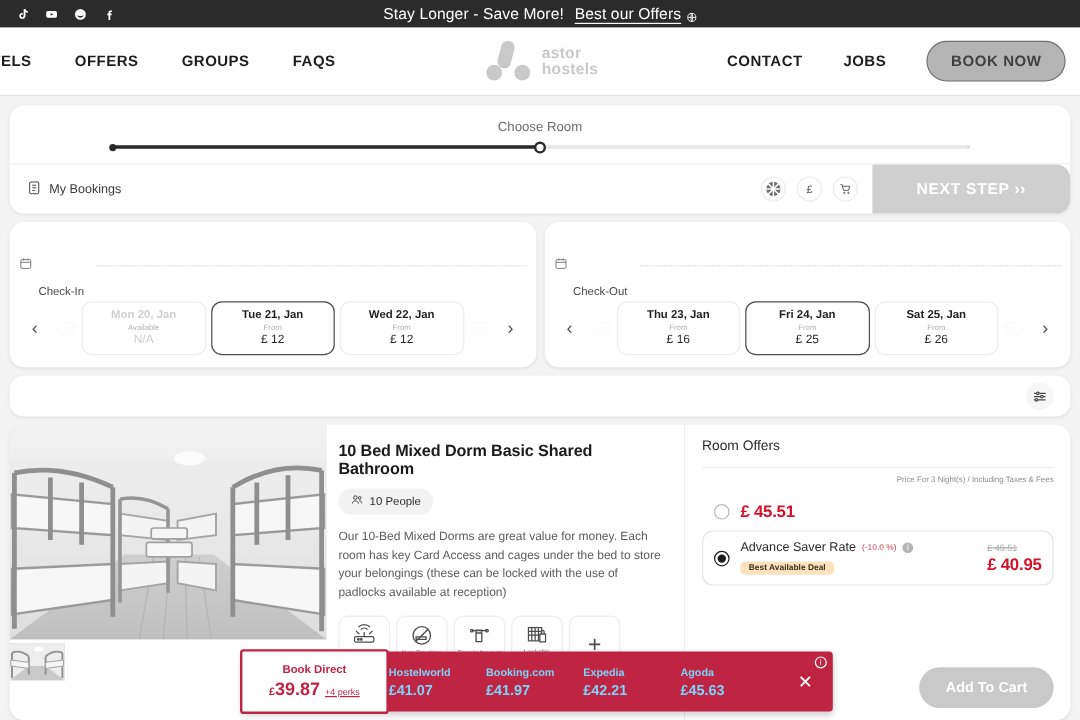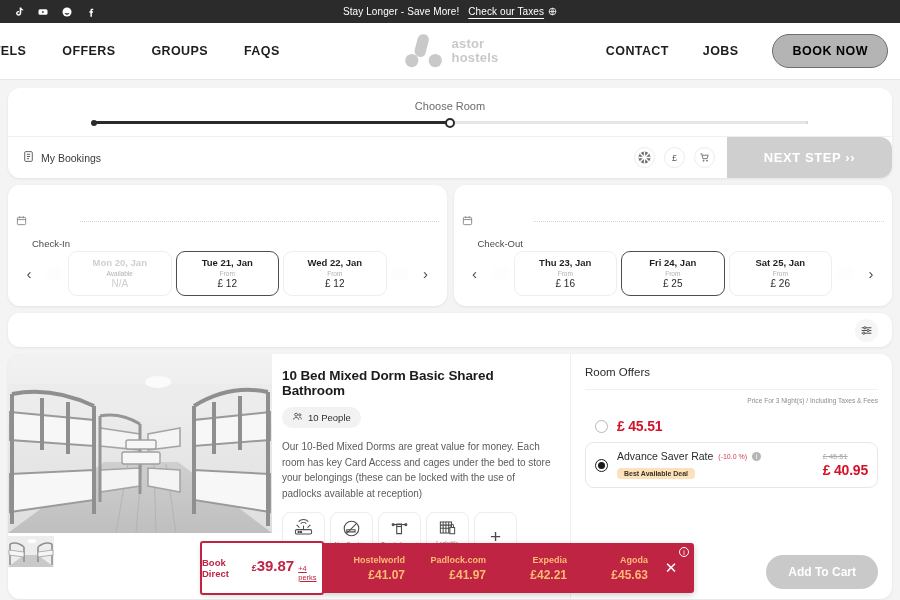--- a/index.html
+++ b/index.html
@@ -25,21 +25,21 @@
   }
   .social-icons { display: flex; align-items: center; gap: 11px; margin-left: 2px; }
   .social-icons .sicon {
     width: 13px; height: 13px;
     display: flex; align-items: center; justify-content: center;
     color: #fff; fill: #fff;
   }
   .topbar-center {
     position: absolute; left: 0; right: 0;
     display: flex; align-items: flex-end; justify-content: center; gap: 9px;
-    font-size: 10px; letter-spacing: .1px;
+    font-size: 13px; letter-spacing: .1px;
     pointer-events: none;
   }
   .topbar-center > * { pointer-events: auto; }
   .topbar-offer-link {
     text-decoration: underline; text-underline-offset: 2.5px;
     display: flex; align-items: center; gap: 4px;
     color: #fff;
   }
   .globe-sm { width: 9px; height: 9px; display:inline-block; }
 
@@ -71,21 +71,21 @@
     font-size: 13px; font-weight: 700; line-height: 1.04;
     color: #a8a8a8; letter-spacing: .2px;
   }
   .nav-right {
     margin-left: auto; display: flex; align-items: center; gap: 34px;
     padding-right: 12px;
     font-size: 12.5px; font-weight: 700; letter-spacing: .4px; color: #1d1d1d;
   }
   .book-now-btn {
     background: #b4b4b4;
-    color: #000000;
+    color: #404040;
     border: 1px solid #6f6f6f;
     border-radius: 22px;
     padding: 9px 19px;
     font-size: 12.5px; font-weight: 700; letter-spacing: .5px;
     white-space: nowrap;
     cursor: pointer;
   }
 
   
   .page { padding: 8px 8px 0 8px; }
@@ -295,31 +295,31 @@
     border-radius: 3px;
     display: flex; align-items: stretch;
     box-shadow: 0 2px 6px rgba(0,0,0,.2);
   }
   .compare-direct {
     background: #ffffff;
     border: 2px solid #bf2442;
     border-radius: 3px;
     margin: -2px 0 -2px -2px;
     width: 124px; flex: none;
-    display: flex; flex-direction: row; align-items: center; justify-content: center;
+    display: flex; flex-direction: column; align-items: center; justify-content: center;
     color: #bf2442;
   }
   .cd-label { font-size: 9.5px; font-weight: 700; }
   .cd-price-line { display: flex; align-items: baseline; gap: 4px; margin-top: 2px; }
   .cd-price { font-size: 15px; font-weight: 700; }
   .cd-price .cur { font-size: 9px; }
   .cd-perks { font-size: 7.5px; text-decoration: underline; }
   .compare-items { flex: 1; display: flex; align-items: center; }
   .compare-item {
-    flex: 1; text-align: right; color: #fdba74;
+    flex: 1; text-align: left; color: #7dd3fc;
   }
   .ci-name { font-size: 9px; font-weight: 700; }
   .ci-price { font-size: 12px; font-weight: 700; margin-top: 3px; }
   .compare-close {
     width: 46px; flex: none;
     display: flex; align-items: center; justify-content: center;
     color: #fff; font-size: 15px; cursor: pointer;
   }
   .compare-info {
     position: absolute; right: 5px; top: 4px;
@@ -353,21 +353,21 @@
     </span>
     <span class="sicon">
       <svg viewBox="0 0 24 24" width="12" height="12" fill="#fff">
           <path d="M14.5 8.2h2V5.4h-2.3c-2.2 0-3.4 1.3-3.4 3.5v1.6H8.8v2.8h2v8h3v-8h2.1l.4-2.8h-2.5V9.4c0-.8.3-1.2.7-1.2z"></path>
         </svg>
     </span>
   </div>
   <div class="topbar-center">
     <span>Stay Longer - Save More!</span>
     <span class="topbar-offer-link">
-      <span>Check our Taxes</span>
+      <span>Best our Offers</span>
       <span class="globe-sm">
         <svg viewBox="0 0 24 24" width="9" height="9" fill="none" stroke="#fff" stroke-width="2">
             <circle cx="12" cy="12" r="9"></circle>
             <path d="M3 12h18M12 3c2.6 3 2.6 15 0 18M12 3c-2.6 3-2.6 15 0 18"></path>
           </svg>
       </span>
     </span>
   </div>
 </div>
 
@@ -727,21 +727,21 @@
       <span class="cd-price"><span class="cur">£</span><span>39.87</span></span>
       <span class="cd-perks">+4 perks</span>
     </div>
   </div>
   <div class="compare-items">
     <div class="compare-item">
       <div class="ci-name">Hostelworld</div>
       <div class="ci-price">£41.07</div>
     </div>
     <div class="compare-item">
-      <div class="ci-name">Padlock.com</div>
+      <div class="ci-name">Booking.com</div>
       <div class="ci-price">£41.97</div>
     </div>
     <div class="compare-item">
       <div class="ci-name">Expedia</div>
       <div class="ci-price">£42.21</div>
     </div>
     <div class="compare-item">
       <div class="ci-name">Agoda</div>
       <div class="ci-price">£45.63</div>
     </div>

